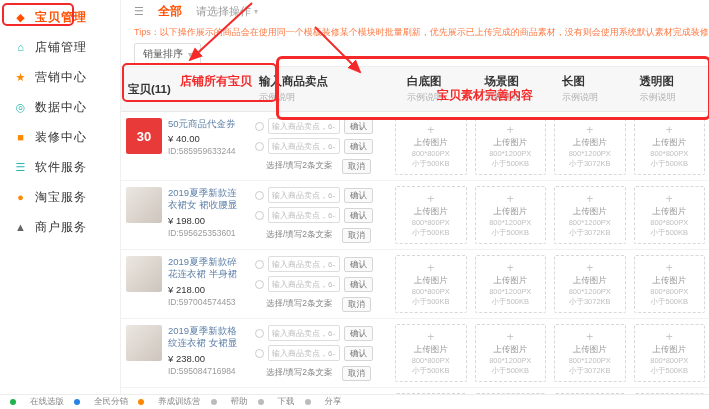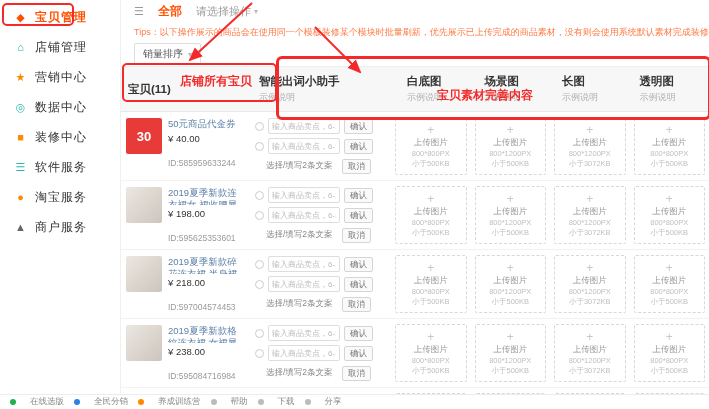--- a/index.html
+++ b/index.html
@@ -37,21 +37,21 @@
   .hlabel{font-size:11.5px;color:#333;font-weight:bold;white-space:nowrap;}
   .hsub{font-size:9px;color:#b0b0b0;cursor:pointer;text-decoration:none;}
   .row{display:flex;height:68px;border-bottom:1px solid #f2f2f2;}
   .cell{min-width:0;}
   .cell.col-product{display:flex;flex-direction:row;gap:6px;padding:6px;}
   .p-img{width:36px;height:36px;flex:none;border-radius:2px;background:linear-gradient(135deg,#ece7e1,#cdc5bd);}
   .p-img.coupon{background:#e93a3a;color:#fff;font-weight:bold;font-size:13px;display:flex;align-items:center;justify-content:center;}
   .p-info{min-width:0;display:flex;flex-direction:column;}
   .p-title{font-size:9.5px;line-height:1.3;color:#5f81a9;text-decoration:none;cursor:pointer;display:block;max-height:25px;overflow:hidden;}
   .p-price{font-size:9.5px;color:#333;margin-top:3px;}
-  .p-id{font-size:8.5px;color:#9a9a9a;margin-top:14px;white-space:nowrap;}
+  .p-id{font-size:8.5px;color:#9a9a9a;margin-top:2px;white-space:nowrap;}
   .cell.col-copy{display:flex;flex-direction:column;justify-content:center;gap:4px;padding:6px 4px 6px 8px;}
   .copy-line{display:flex;align-items:center;gap:4px;height:16px;}
   .radio{width:7px;height:7px;border:1px solid #ccc;border-radius:50%;flex:none;background:#fff;}
   .copy-input{width:72px;height:16px;border:1px solid #ddd;border-radius:2px;font-size:8px;padding:0 3px;color:#333;background:#fff;box-sizing:border-box;}
   .copy-input::placeholder{color:#bbb;font-size:8px;}
   .mini-btn{height:15px;font-size:8.5px;line-height:12px;padding:0 5px;border:1px solid #d5d5d5;background:#fafafa;border-radius:2px;color:#777;cursor:pointer;}
   .copy-link{font-size:8.5px;color:#888;cursor:pointer;text-decoration:none;margin-left:11px;width:72px;white-space:nowrap;overflow:hidden;}
   .ucell{display:flex;align-items:center;justify-content:center;padding:4px;}
   .upbox{width:72px;height:56px;border:1px dashed #d8d8d8;border-radius:2px;display:flex;flex-direction:column;align-items:center;justify-content:center;cursor:pointer;background:#fff;}
   .plus{font-size:12px;color:#c8c8c8;line-height:1;}
@@ -148,21 +148,21 @@
       </span>
     </div>
 
     <div class="table">
       <div class="thead">
         <div class="hcell col-product">
           <span class="hlabel">宝贝(11)</span>
         </div>
 
   <div class="hcell col-copy">
-    <span class="hlabel">智能出词小助手</span>
+    <span class="hlabel">输入商品卖点</span>
     <a class="hsub">示例说明</a>
   </div>
 
   <div class="hcell col-up">
     <span class="hlabel">白底图</span>
     <a class="hsub">示例说明</a>
   </div>
 
   <div class="hcell col-up">
     <span class="hlabel">场景图</span>

